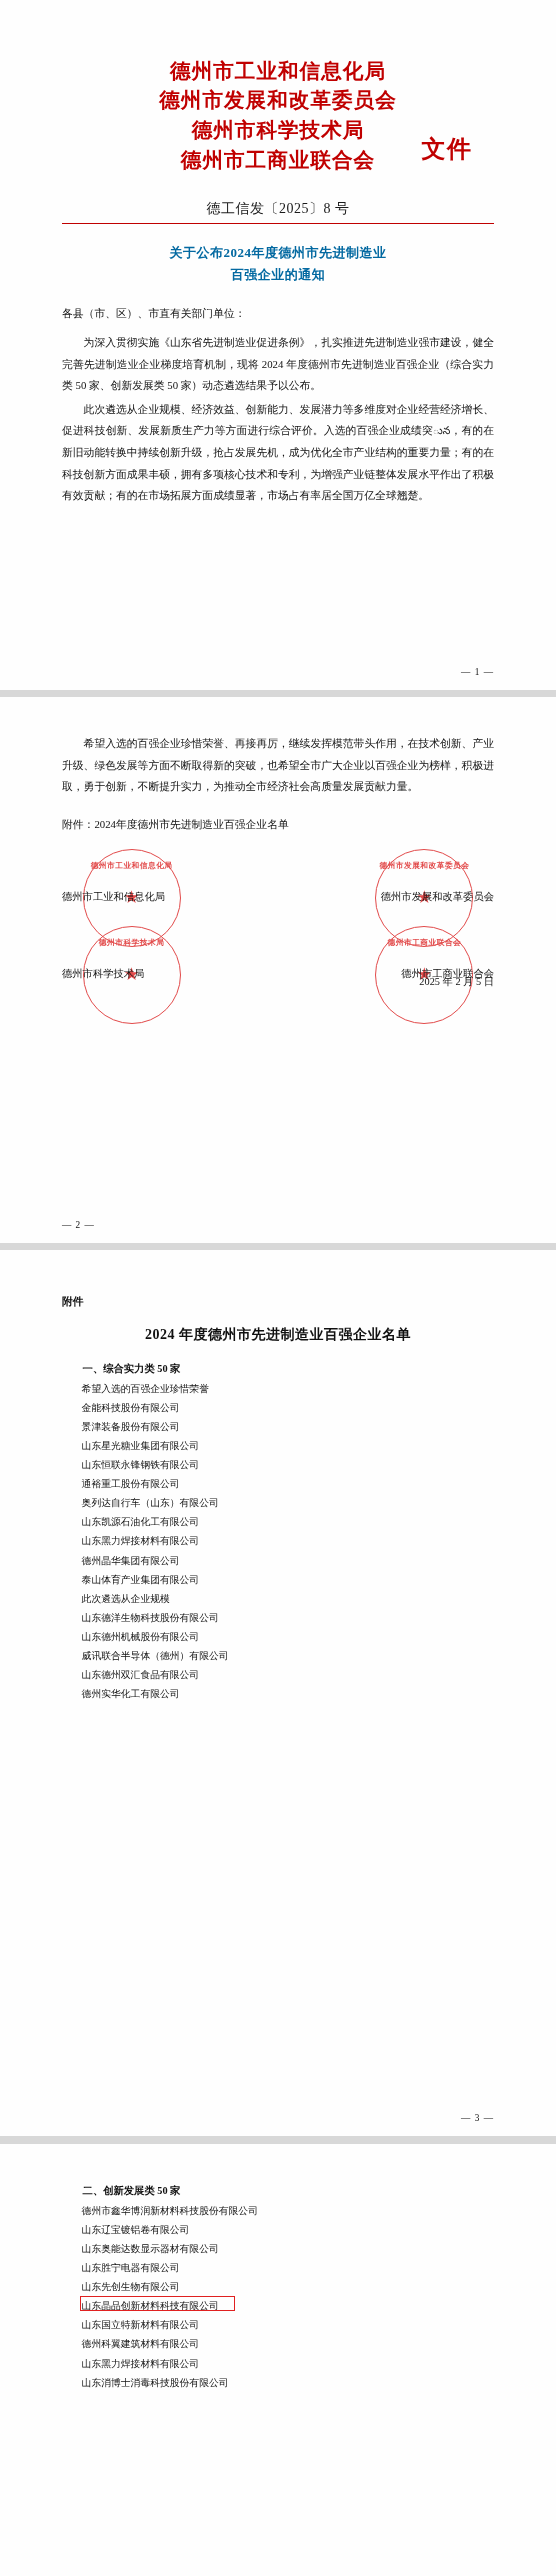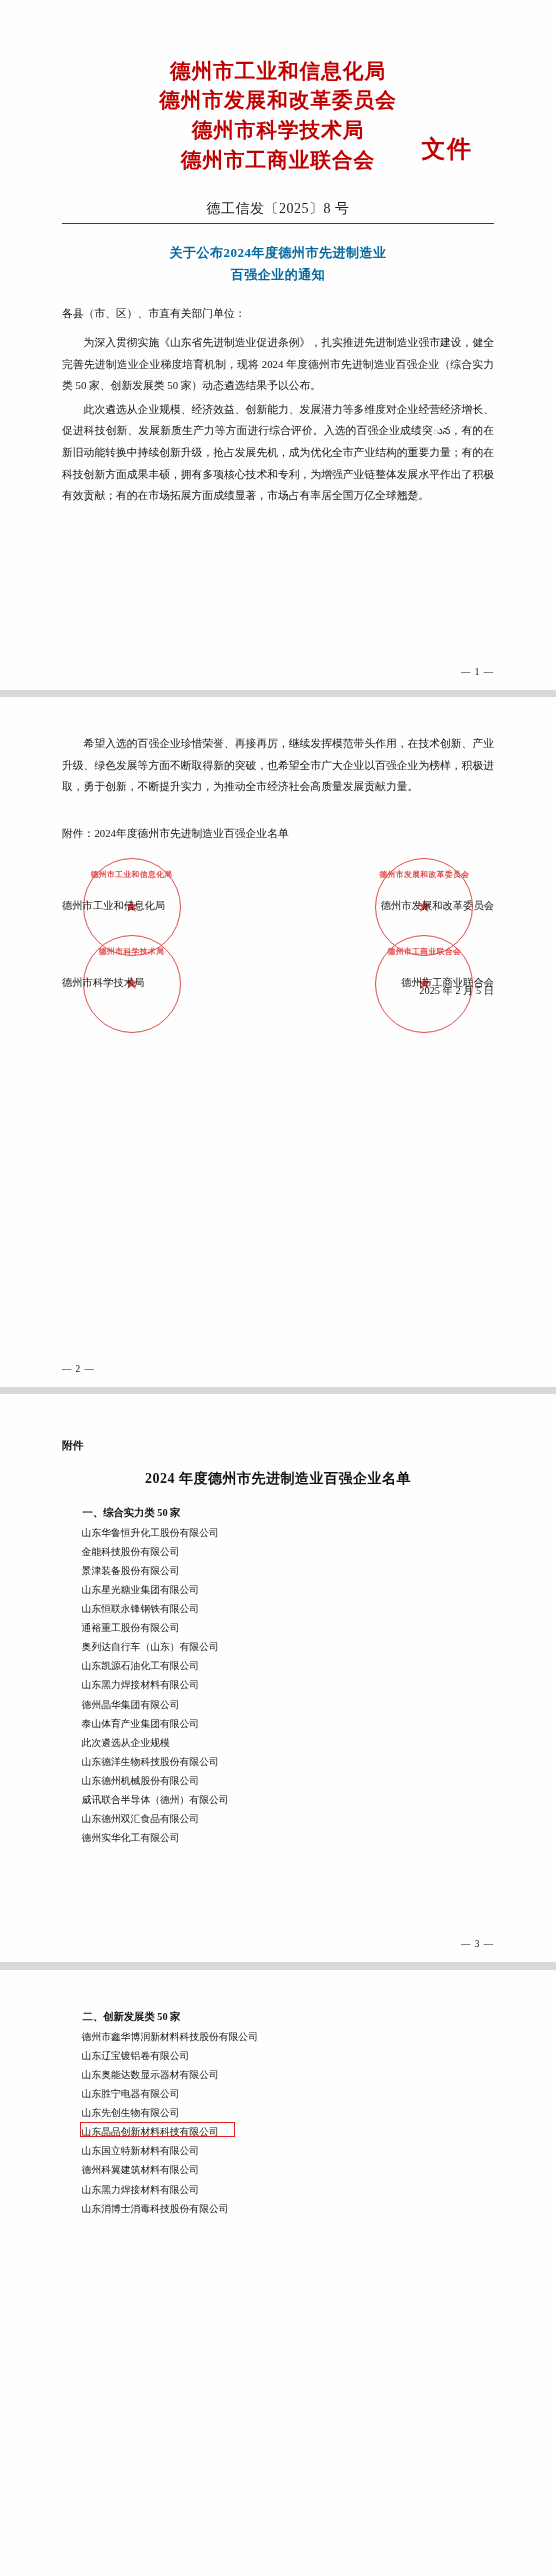--- a/index.html
+++ b/index.html
@@ -6,22 +6,22 @@
   body{font-family:"Liberation Serif", serif;width:556px;}
   .page{
     width:556px;
     background:#fefefe;
     box-sizing:border-box;
     position:relative;
     margin:0 0 7.2px 0;
     padding:36px 62px 20.6px 62px;
   }
   .page.p1{height:690px;}
-  .page.p2{height:690px;}
-  .page.p3{height:568px;}
+  .page.p2{height:546px;}
+  .page.p3{height:886px;}
   .page.p4{height:659px;}
 
   .redhead{
     text-align:center;
     color:#c00000;
     font-family:"Liberation Serif", serif;
     font-weight:bold;
   }
   .redhead .line{
     font-size:20.6px;
@@ -90,21 +90,21 @@
   .pagenum.left{
     right:auto;
     left:62px;
   }
 
   
   .attach-line{
     font-size:10.8px;
     line-height:2.0;
     color:#111;
-    margin-top:25px;
+    margin-top:16px;
   }
   .seals{
     position:relative;
     height:170px;
     margin-top:13.4px;
   }
   .seal{
     position:absolute;
     width:98px;height:98px;
     border:1.5px solid #e24a4a;
@@ -252,21 +252,21 @@
   </div>
 
   <div class="pagenum left">— 2 —</div>
 </div>
 
 <div class="page p3">
   <div class="attach-label">附件</div>
   <div class="list-title">2024 年度德州市先进制造业百强企业名单</div>
 
   <div class="cat">一、综合实力类 50 家</div>
-  <div class="company">山东华鲁恒升化工股份有限公司</div>
+  <div class="company">希望入选的百强企业珍惜荣誉</div>
   <div class="company">金能科技股份有限公司</div>
   <div class="company">景津装备股份有限公司</div>
   <div class="company">山东星光糖业集团有限公司</div>
   <div class="company">山东恒联永锋钢铁有限公司</div>
   <div class="company">通裕重工股份有限公司</div>
   <div class="company">奥列达自行车（山东）有限公司</div>
   <div class="company">山东凯源石油化工有限公司</div>
   <div class="company">山东黑力焊接材料有限公司</div>
   <div class="company">德州晶华集团有限公司</div>
   <div class="company">泰山体育产业集团有限公司</div>

